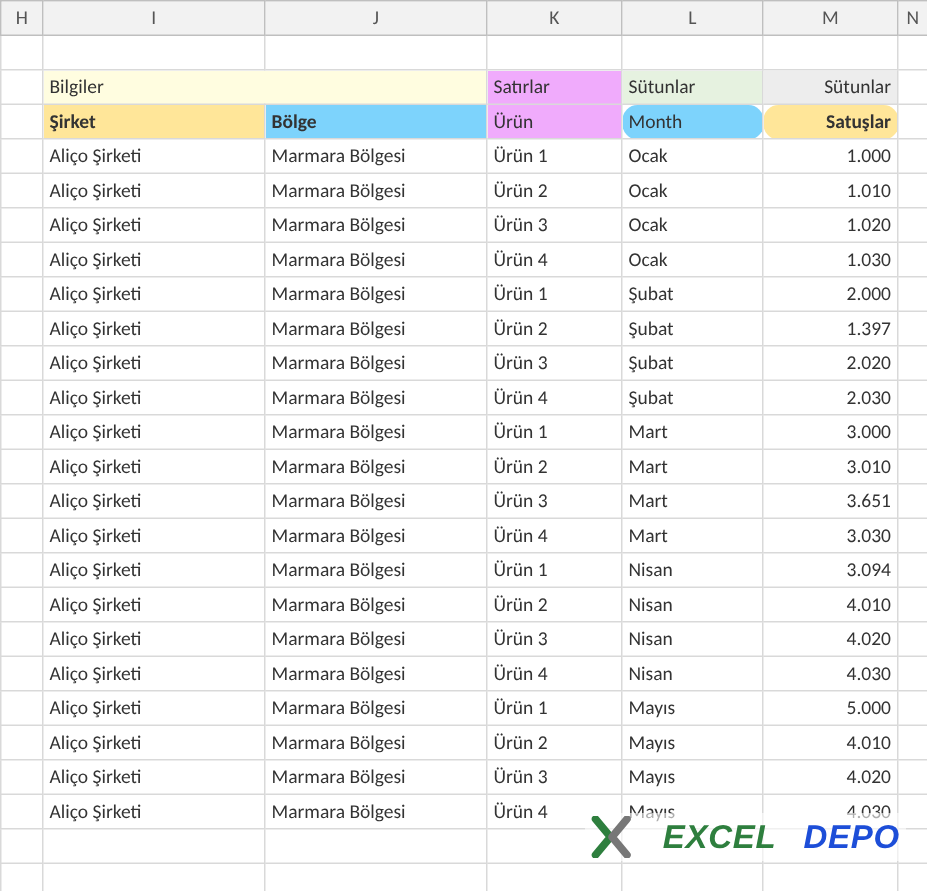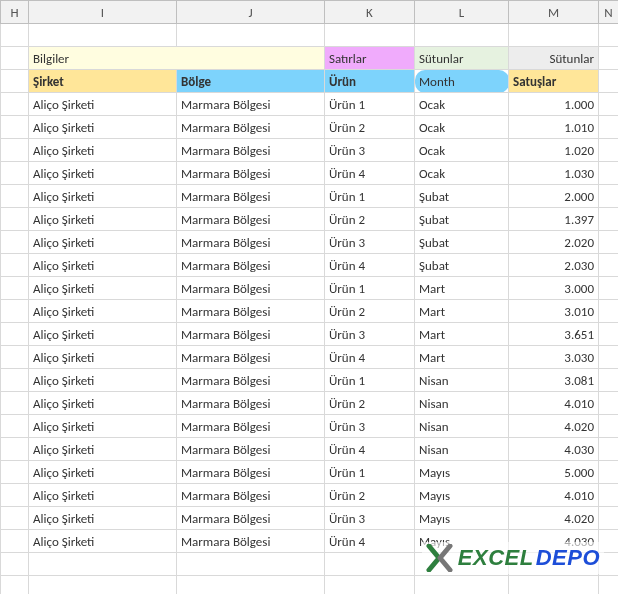--- a/index.html
+++ b/index.html
@@ -45,31 +45,31 @@
   .indentL { padding-left: 10px; }
   .num { text-align: right; padding-right: 8px; }
 
   .sec-yellow { background: #fffde0; }
   .sec-blue   { background: #f0abfc; }
   .sec-green  { background: #e6f2e0; }
   .sec-grey   { background: #ededed; text-align: right; padding-right: 8px; }
 
   .hdr-sirket { background: #ffe699; font-weight: bold; padding-left: 10px; }
   .hdr-bolge  { background: #7dd3fc; font-weight: bold; }
-  .hdr-urun   { background: #7dd3fc; font-weight: bold; }
+  .hdr-urun   { background: #f0abfc; font-weight: normal; }
   .hdr-month  { background: #7dd3fc; font-weight: normal; border-radius: 10px; }
-  .hdr-satus  { background: #ffe699; font-weight: bold; padding-right: 8px; }
+  .hdr-satus  { background: #ffe699; font-weight: bold; text-align: right; padding-right: 8px; border-radius: 10px; }
 
   .logo {
     position: absolute;
     right: 14px;
     bottom: 20px;
     display: flex;
     align-items: center;
-    gap: 2px;
+    gap: 18px;
     font-weight: 700;
     font-style: italic;
     font-family: "Segoe UI", Arial, sans-serif;
     background: rgba(255,255,255,0.6);
     padding: 2px 4px;
   }
   .logo svg { display: block; }
   .logo .t1 { color: #2e7f3e; font-size: 22px; letter-spacing: 0.5px; }
   .logo .t2 { color: #1d4ed8; font-size: 22px; letter-spacing: 0.5px; }
 </style>
@@ -235,21 +235,21 @@
         <td>Mart</td>
         <td class="num">3.030</td>
         <td></td>
       </tr>
       <tr>
         <td></td>
         <td class="indentL">Aliço Şirketi</td>
         <td>Marmara Bölgesi</td>
         <td>Ürün 1</td>
         <td>Nisan</td>
-        <td class="num">3.081</td>
+        <td class="num">3.094</td>
         <td></td>
       </tr>
       <tr>
         <td></td>
         <td class="indentL">Aliço Şirketi</td>
         <td>Marmara Bölgesi</td>
         <td>Ürün 2</td>
         <td>Nisan</td>
         <td class="num">4.010</td>
         <td></td>

